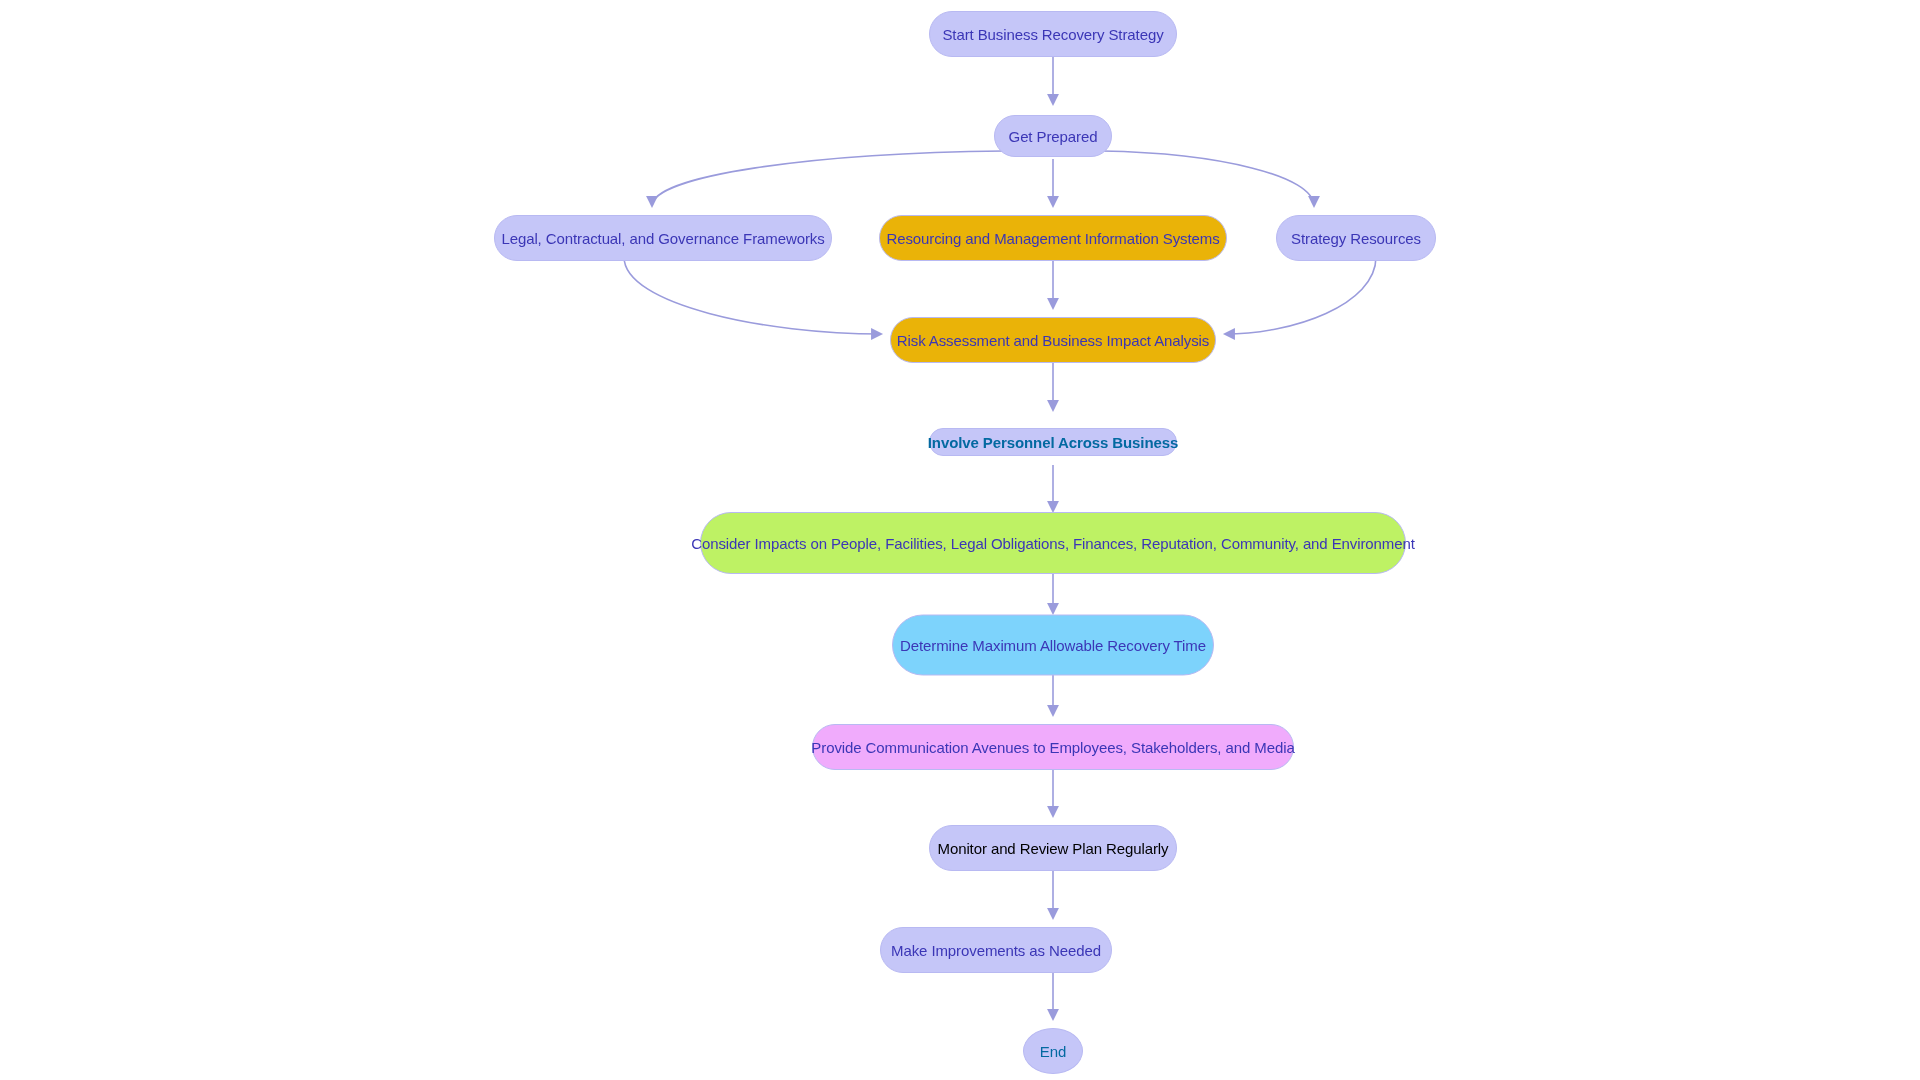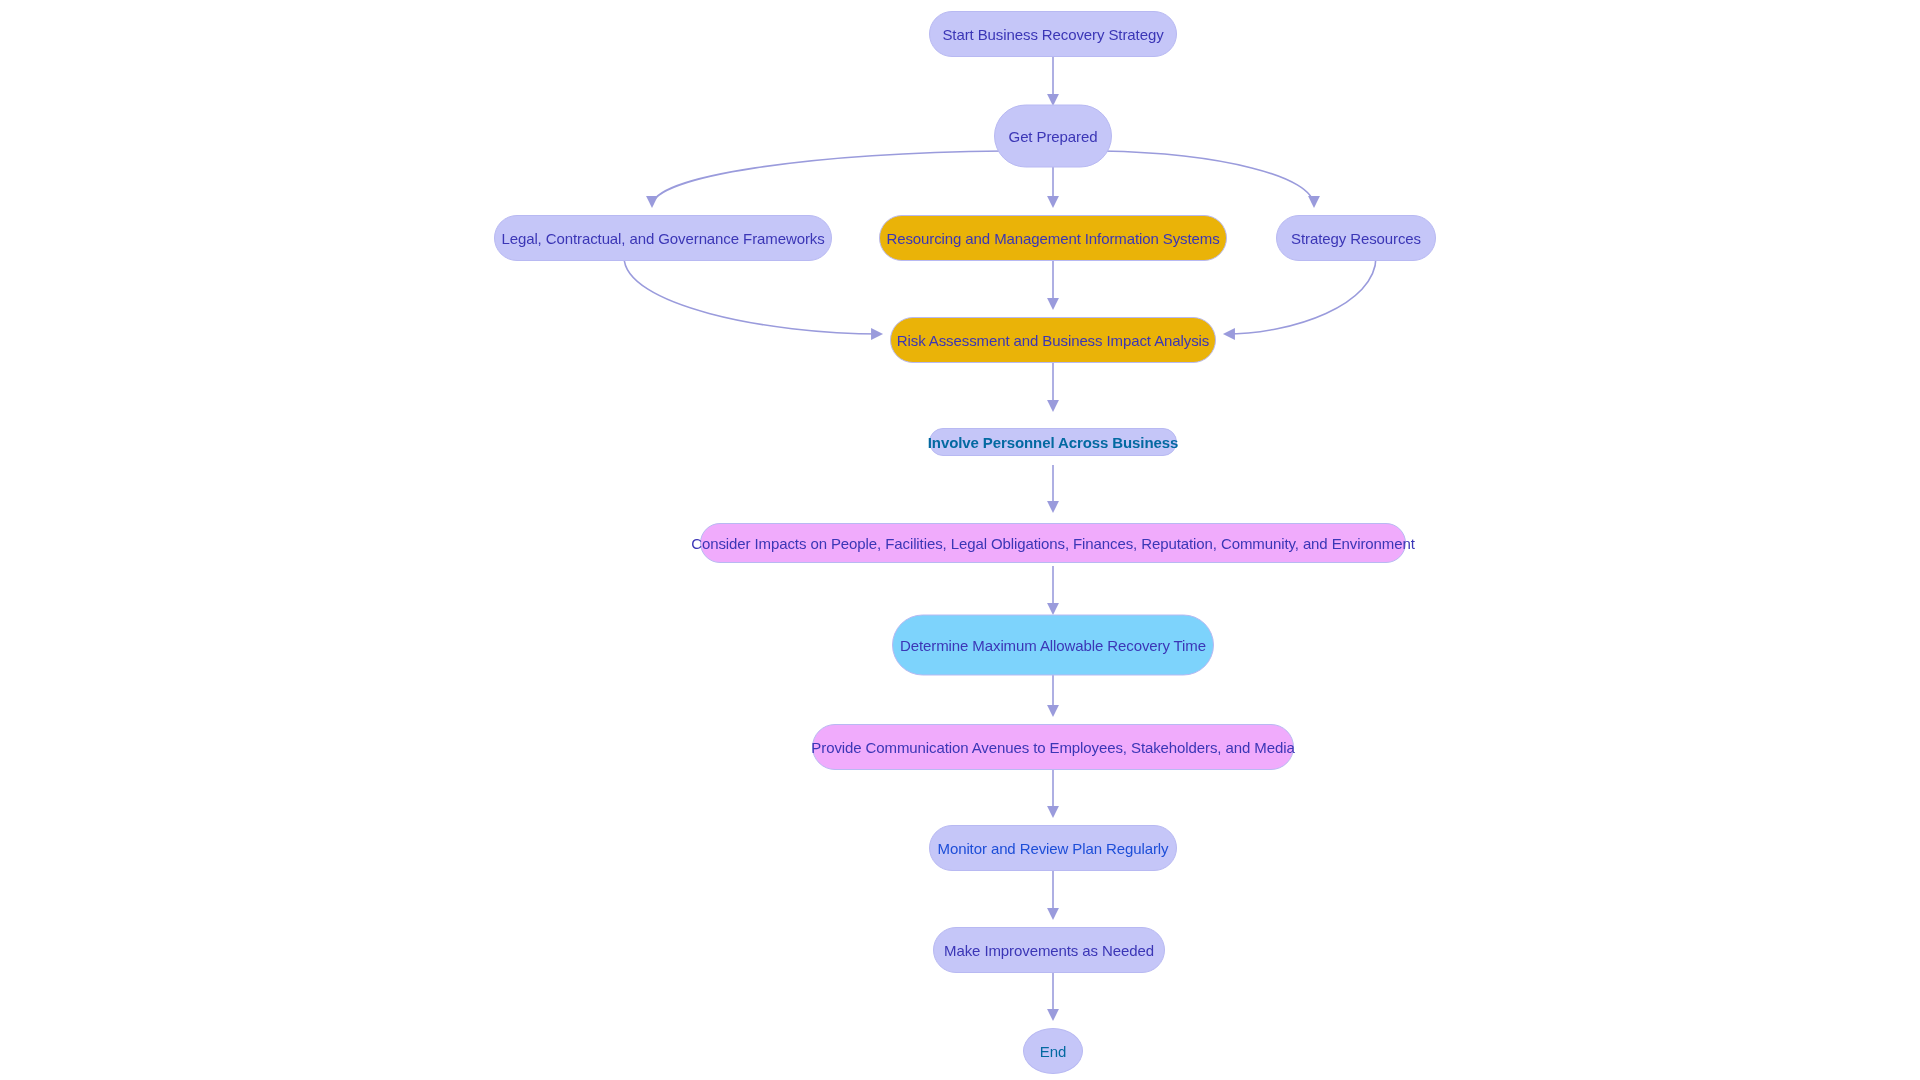--- a/index.html
+++ b/index.html
@@ -74,51 +74,51 @@
         <path d="M 1053 770 L 1053 816" marker-end="url(#arrowhead)" stroke="#9a9bdc"></path>
         <path d="M 1053 871 L 1053 918" marker-end="url(#arrowhead)" stroke="#9a9bdc"></path>
         <path d="M 1053 973 L 1053 1019" marker-end="url(#arrowhead)" stroke="#9a9bdc"></path>
       </g>
   </svg>
 
   <div id="node-layer">
       <div class="node" style="left: 1053px; top: 34px; width: 248px; height: 46px; background: rgb(197, 198, 248); border-color: rgb(184, 185, 242); color: rgb(59, 54, 182);">
         <span class="node-label">Start Business Recovery Strategy</span>
       </div>
-      <div class="node" style="left: 1053px; top: 136px; width: 118px; height: 63px; background: rgb(197, 198, 248); border-color: rgb(184, 185, 242); color: rgb(59, 54, 182);">
+      <div class="node" style="left: 1053px; top: 136px; width: 118px; height: 42px; background: rgb(197, 198, 248); border-color: rgb(184, 185, 242); color: rgb(59, 54, 182);">
         <span class="node-label">Get Prepared</span>
       </div>
       <div class="node" style="left: 663px; top: 238px; width: 338px; height: 46px; background: rgb(197, 198, 248); border-color: rgb(184, 185, 242); color: rgb(59, 54, 182);">
         <span class="node-label">Legal, Contractual, and Governance Frameworks</span>
       </div>
       <div class="node" style="left: 1053px; top: 238px; width: 348px; height: 46px; background: #eab308; border-color: rgb(184, 185, 242); color: rgb(59, 54, 182);">
         <span class="node-label">Resourcing and Management Information Systems</span>
       </div>
       <div class="node" style="left: 1356px; top: 238px; width: 160px; height: 46px; background: rgb(197, 198, 248); border-color: rgb(184, 185, 242); color: rgb(59, 54, 182);">
         <span class="node-label">Strategy Resources</span>
       </div>
       <div class="node" style="left: 1053px; top: 340px; width: 326px; height: 46px; background: #eab308; border-color: rgb(184, 185, 242); color: rgb(59, 54, 182);">
         <span class="node-label">Risk Assessment and Business Impact Analysis</span>
       </div>
       <div class="node" style="left: 1053px; top: 442px; width: 248px; height: 28px; background: rgb(197, 198, 248); border-color: rgb(184, 185, 242); color: #0369a1; font-weight: bold;">
         <span class="node-label">Involve Personnel Across Business</span>
       </div>
-      <div class="node" style="left: 1053px; top: 543px; width: 706px; height: 40px; background: #f0abfc; border-color: rgb(184, 185, 242); color: rgb(59, 54, 182);">
+      <div class="node" style="left: 1053px; top: 543px; width: 706px; height: 62px; background: #bef264; border-color: rgb(184, 185, 242); color: rgb(59, 54, 182);">
         <span class="node-label">Consider Impacts on People, Facilities, Legal Obligations, Finances, Reputation, Community, and Environment</span>
       </div>
       <div class="node" style="left: 1053px; top: 645px; width: 322px; height: 61px; background: #7dd3fc; border-color: rgb(184, 185, 242); color: rgb(59, 54, 182);">
         <span class="node-label">Determine Maximum Allowable Recovery Time</span>
       </div>
       <div class="node" style="left: 1053px; top: 747px; width: 482px; height: 46px; background: #f0abfc; border-color: rgb(184, 185, 242); color: rgb(59, 54, 182);">
         <span class="node-label">Provide Communication Avenues to Employees, Stakeholders, and Media</span>
       </div>
-      <div class="node" style="left: 1053px; top: 848px; width: 248px; height: 46px; background: rgb(197, 198, 248); border-color: rgb(184, 185, 242); color: #1d4ed8;">
+      <div class="node" style="left: 1053px; top: 848px; width: 248px; height: 46px; background: rgb(197, 198, 248); border-color: rgb(184, 185, 242); color: #000000;">
         <span class="node-label">Monitor and Review Plan Regularly</span>
       </div>
-      <div class="node" style="left: 1049px; top: 950px; width: 232px; height: 46px; background: rgb(197, 198, 248); border-color: rgb(184, 185, 242); color: rgb(59, 54, 182);">
+      <div class="node" style="left: 996px; top: 950px; width: 232px; height: 46px; background: rgb(197, 198, 248); border-color: rgb(184, 185, 242); color: rgb(59, 54, 182);">
         <span class="node-label">Make Improvements as Needed</span>
       </div>
       <div class="node" style="left: 1053px; top: 1051px; width: 60px; height: 46px; background: rgb(197, 198, 248); border-color: rgb(184, 185, 242); color: #0369a1; border-radius: 50%;">
         <span class="node-label">End</span>
       </div>
     </div>
 
 </div>
 
 </body></html>

